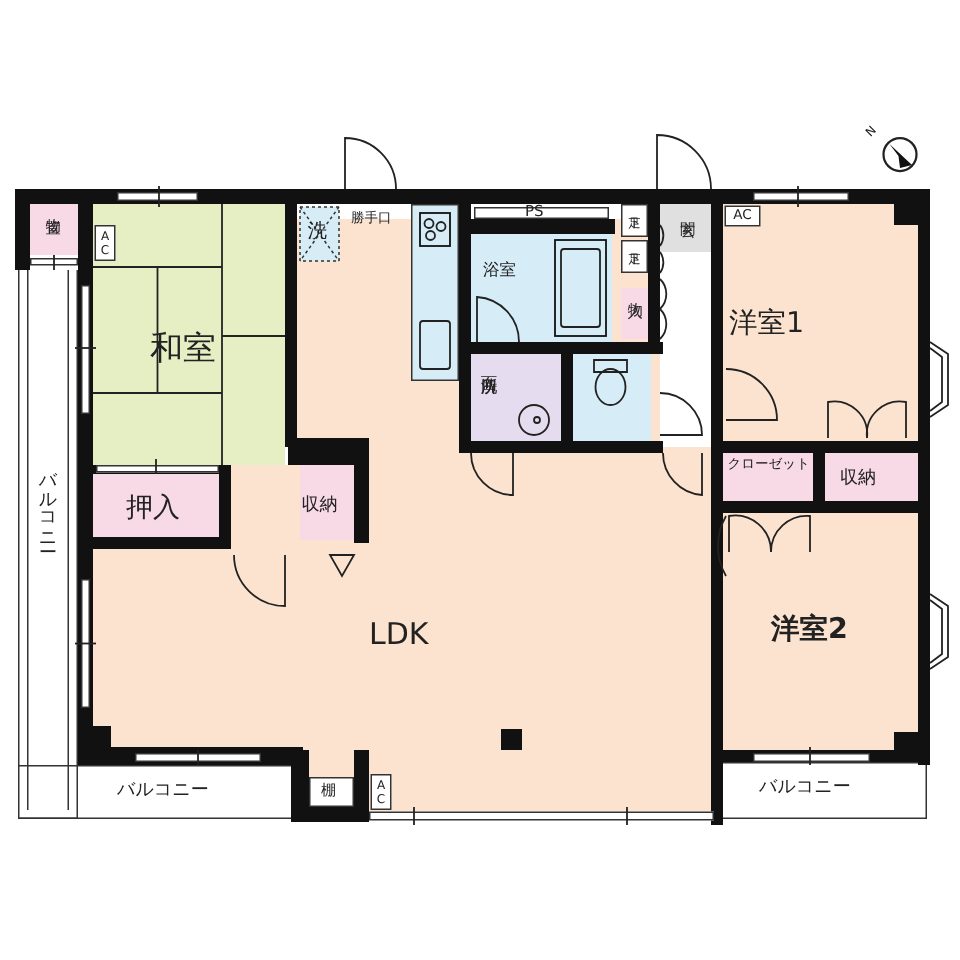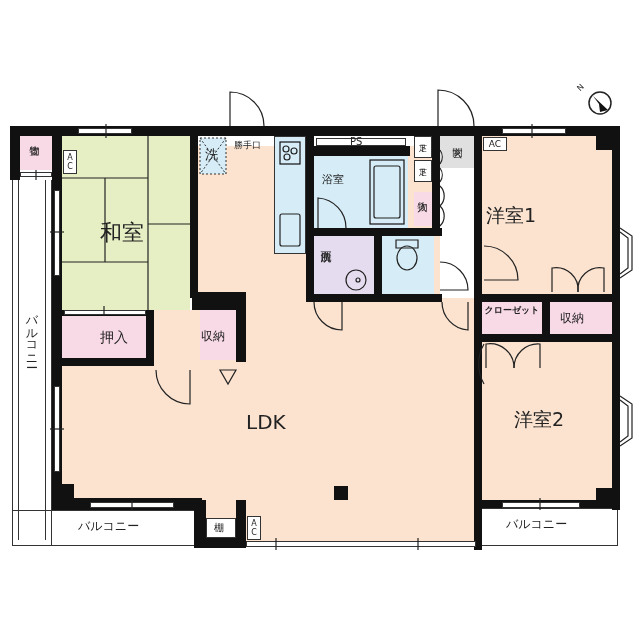--- a/index.html
+++ b/index.html
@@ -161,27 +161,27 @@
 <div class="room" style="left:482px;top:302px;width:60px;height:32px;background:#f8d9e6;"></div>
 <div class="room" style="left:550px;top:302px;width:62px;height:32px;background:#f8d9e6;"></div>
 <div class="room" style="left:414px;top:192px;width:18px;height:34px;background:#f8d9e6;"></div>
 <div class="room" style="left:414px;top:136px;width:18px;height:22px;background:#fff;border:1px solid #333;"></div>
 <div class="room" style="left:414px;top:160px;width:18px;height:22px;background:#fff;border:1px solid #333;"></div>
 <div class="room" style="left:206px;top:518px;width:30px;height:20px;background:#fff;border:1px solid #333;"></div>
 
 <div class="lbl" style="left:100px;top:212px;font-size:22px;margin-top:10px;">和室</div>
 <div class="lbl" style="left:246px;top:412px;font-size:20px;">LDK</div>
 <div class="lbl" style="left:486px;top:206px;font-size:19px;">洋室1</div>
-<div class="lbl" style="left:514px;top:410px;font-size:19px;">洋室2</div>
+<div class="lbl" style="left:514px;top:410px;font-size:19px;font-weight:bold;">洋室2</div>
 <div class="lbl" style="left:322px;top:174px;font-size:11px;">浴室</div>
 <div class="lbl vt" style="left:320px;top:242px;font-size:11px;">洗面所</div>
-<div class="lbl" style="left:100px;top:330px;font-size:14px;">押入</div>
+<div class="lbl" style="left:84px;top:330px;font-size:18px;">押入</div>
 <div class="lbl" style="left:201px;top:330px;font-size:12px;">収納</div>
 <div class="lbl" style="left:560px;top:312px;font-size:12px;">収納</div>
-<div class="lbl" style="left:484px;top:305px;width:56px;font-size:9px;white-space:normal;text-align:center;line-height:1.2;font-weight:bold;">クローゼット</div>
+<div class="lbl" style="left:484px;top:305px;width:56px;font-size:9px;white-space:normal;text-align:right;line-height:1.2;">クローゼット</div>
 <div class="lbl vt" style="left:452px;top:140px;font-size:10px;">玄関</div>
 <div class="lbl vt" style="left:29px;top:138px;font-size:10px;">物置</div>
 <div class="lbl vt" style="left:417px;top:194px;font-size:10px;">物入</div>
 <div class="lbl vt" style="left:418px;top:138px;font-size:8px;">下足</div>
 <div class="lbl vt" style="left:418px;top:162px;font-size:8px;">下足</div>
 <div class="lbl" style="left:214px;top:523px;font-size:10px;">棚</div>
 <div class="lbl" style="left:350px;top:137px;font-size:10px;">PS</div>
 <div class="lbl" style="left:234px;top:142px;font-size:9px;font-family:Liberation Mono, monospace;">勝手口</div>
 <div class="lbl" style="left:205px;top:148px;font-size:13px;">洗</div>
 

